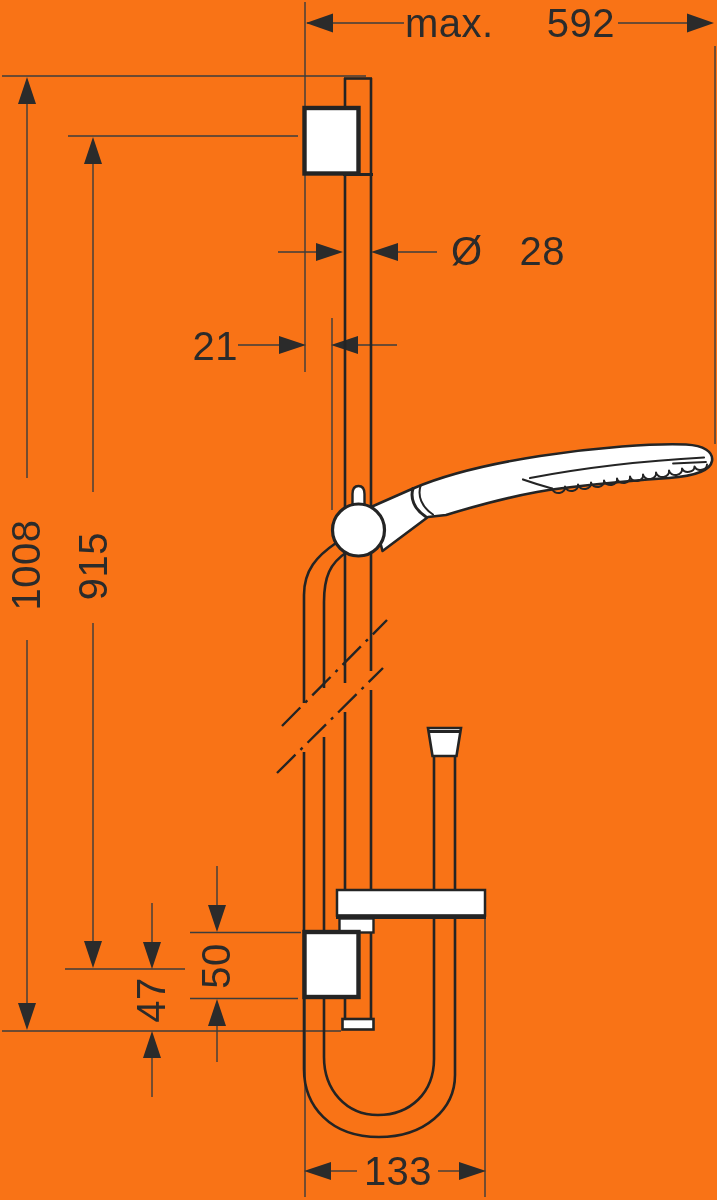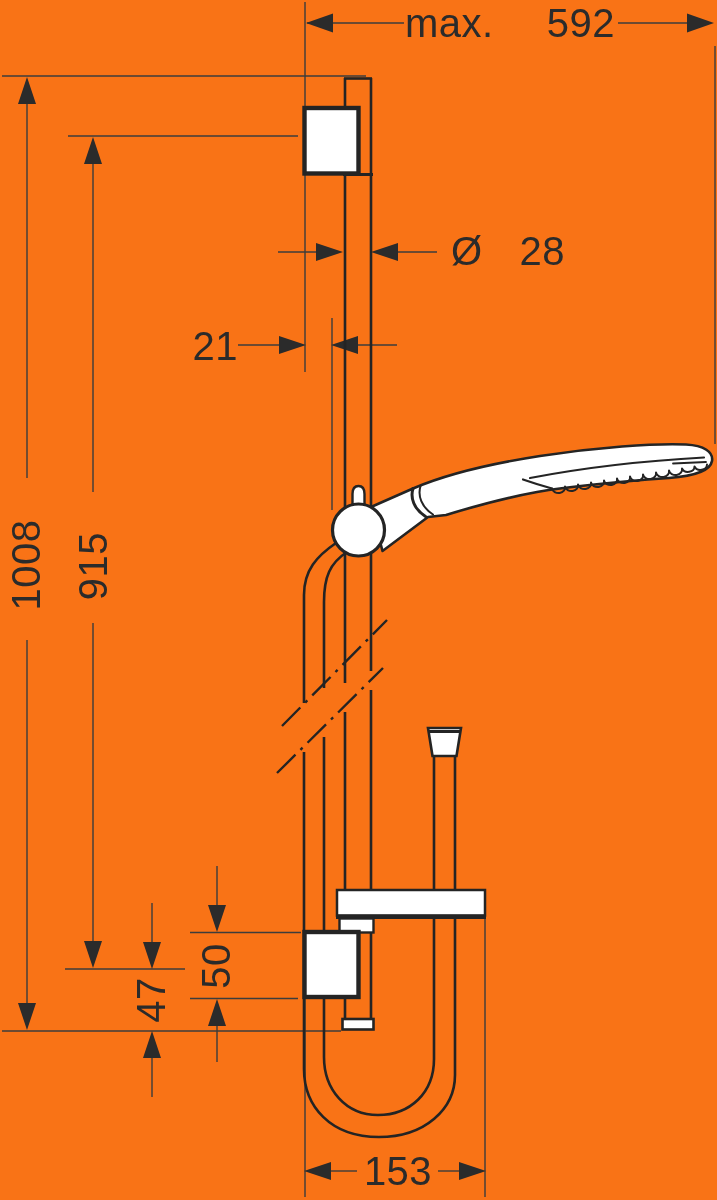--- a/index.html
+++ b/index.html
@@ -142,15 +142,15 @@
   <div class="dim center" style="left:186px;top:325px;width:52px;text-align:right;">21</div>
 
   <div class="dim rot" style="left:26px;top:565px;">1008</div>
 
   <div class="dim rot" style="left:93px;top:566px;">915</div>
 
   <div class="dim rot" style="left:216px;top:966px;">50</div>
 
   <div class="dim rot" style="left:151px;top:1000px;">47</div>
 
-  <div class="dim center" style="left:356px;top:1150px;width:84px;">153</div>
+  <div class="dim center" style="left:356px;top:1150px;width:84px;">133</div>
 
 </div>
 
 </body></html>

